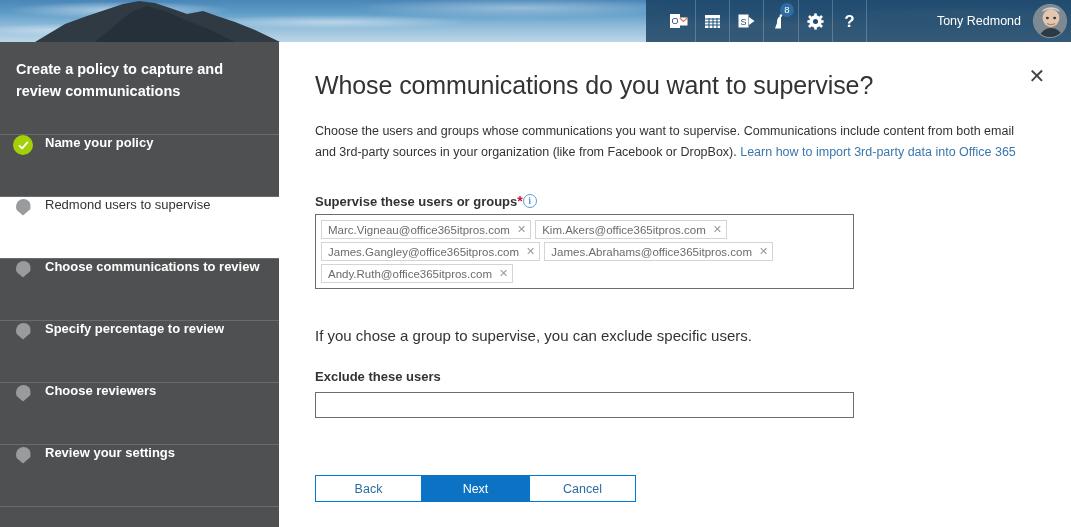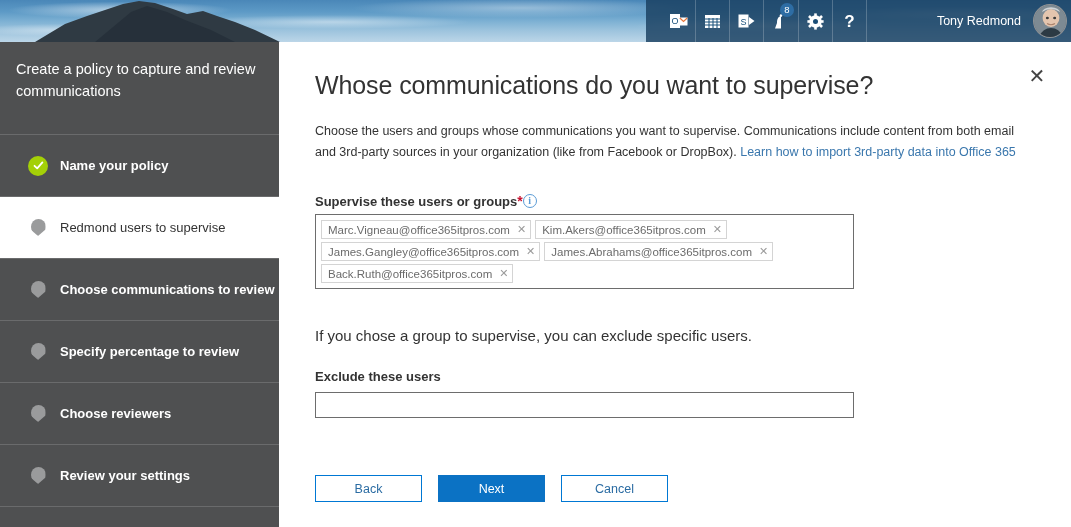--- a/index.html
+++ b/index.html
@@ -70,26 +70,26 @@
   .glyph.q { font-size: 17px; font-weight: bold; }
 
   
   .rail {
     position: absolute; left: 0; top: 42px;
     width: 279px; height: 485px;
     background: #4f5051;
   }
   .rail-title {
     color: #ffffff; font-size: 14.5px; line-height: 22px;
-    padding: 16px 18px 0 16px; font-weight: 400;
+    padding: 16px 18px 0 16px; font-weight: 700;
   }
   .rail-divider { height: 1px; background: #6a6b6c; }
   .step {
-    height: 61px; display: flex; align-items: center;
-    padding-left: 28px; cursor: default;
+    height: 61px; display: flex; 
+    padding-left: 13px; cursor: default;
   }
   .step .dot {
     width: 20px; height: 20px; margin-right: 12px; flex: 0 0 auto;
     display: flex; align-items: center; justify-content: center;
   }
   .step .label { font-size: 13px; }
   .step.done .label { color: #ffffff; font-weight: bold; }
   .step.pending .label { color: #ffffff; font-weight: bold; }
   .step.active { background: #ffffff; }
   .step.active .label { color: #333333; font-weight: 400; }
@@ -170,21 +170,21 @@
   .exclude-input {
     position: absolute; left: 36px; top: 350px;
     width: 539px; height: 26px;
     border: 1px solid #6d6d6d; background: #ffffff;
     font-size: 12px; padding: 0 6px; color: #333;
     font-family: "Liberation Sans", sans-serif;
   }
 
   .btn-row {
     position: absolute; left: 36px; top: 433px;
-    display: flex; gap: 16px;
+    display: flex; 
   }
   .btn {
     width: 107px; height: 27px;
     font-size: 12.5px; font-family: "Liberation Sans", sans-serif;
     display: flex; align-items: center; justify-content: center;
     cursor: pointer;
   }
   .btn.secondary {
     background: #ffffff; border: 1px solid #0078d4; color: #2b6ca3;
   }
@@ -380,21 +380,21 @@
       </span>
       <span class="token">
         <span>James.Gangley@office365itpros.com</span>
         <span class="x">✕</span>
       </span>
       <span class="token">
         <span>James.Abrahams@office365itpros.com</span>
         <span class="x">✕</span>
       </span>
       <span class="token">
-        <span>Back.Ruth@office365itpros.com</span>
+        <span>Andy.Ruth@office365itpros.com</span>
         <span class="x">✕</span>
       </span>
     </div>
 
     <div class="hint">If you chose a group to supervise, you can exclude specific users.</div>
 
     <div class="field-label2">Exclude these users</div>
 
     <input class="exclude-input" type="text" value="" style="">
 

